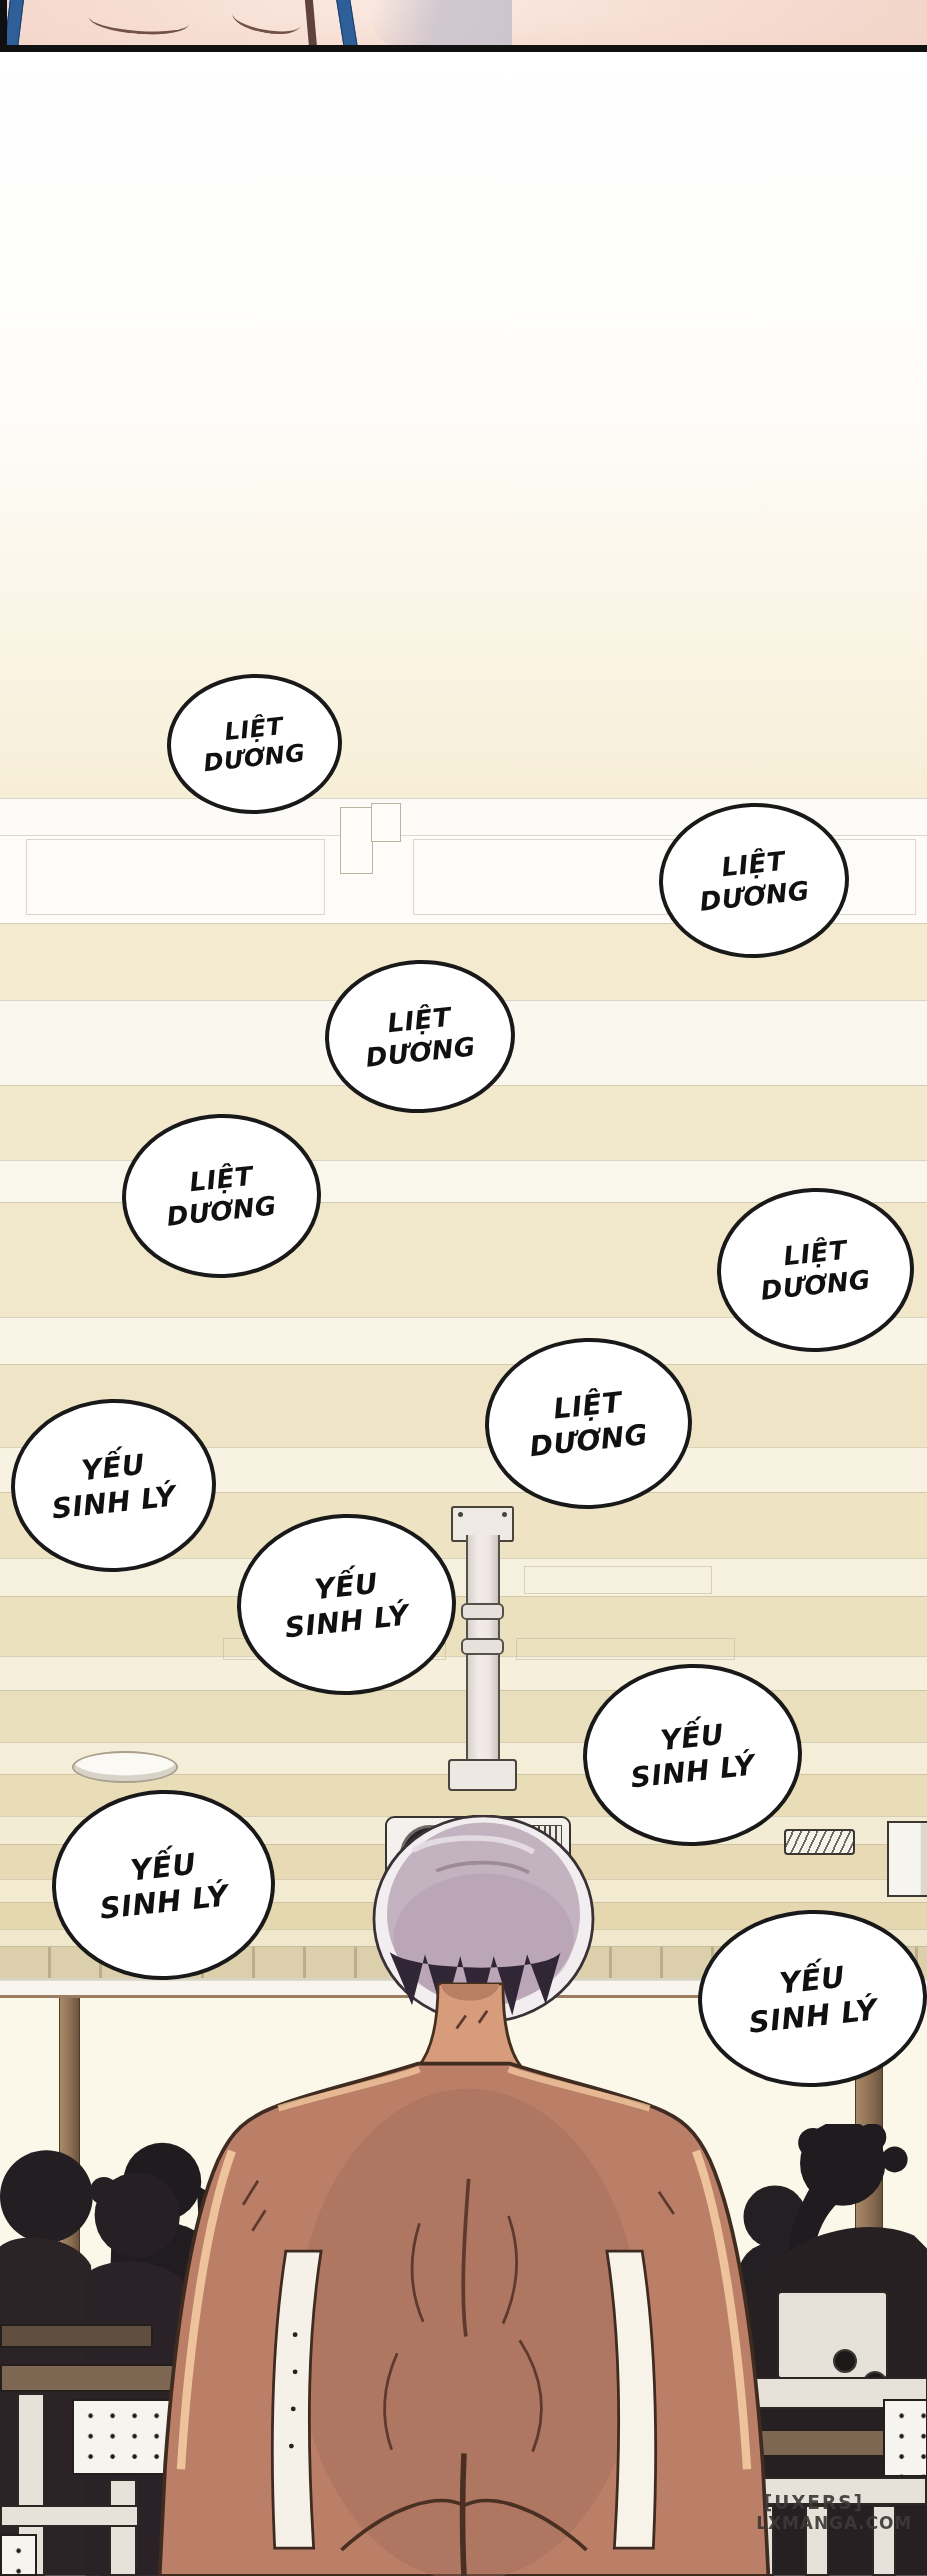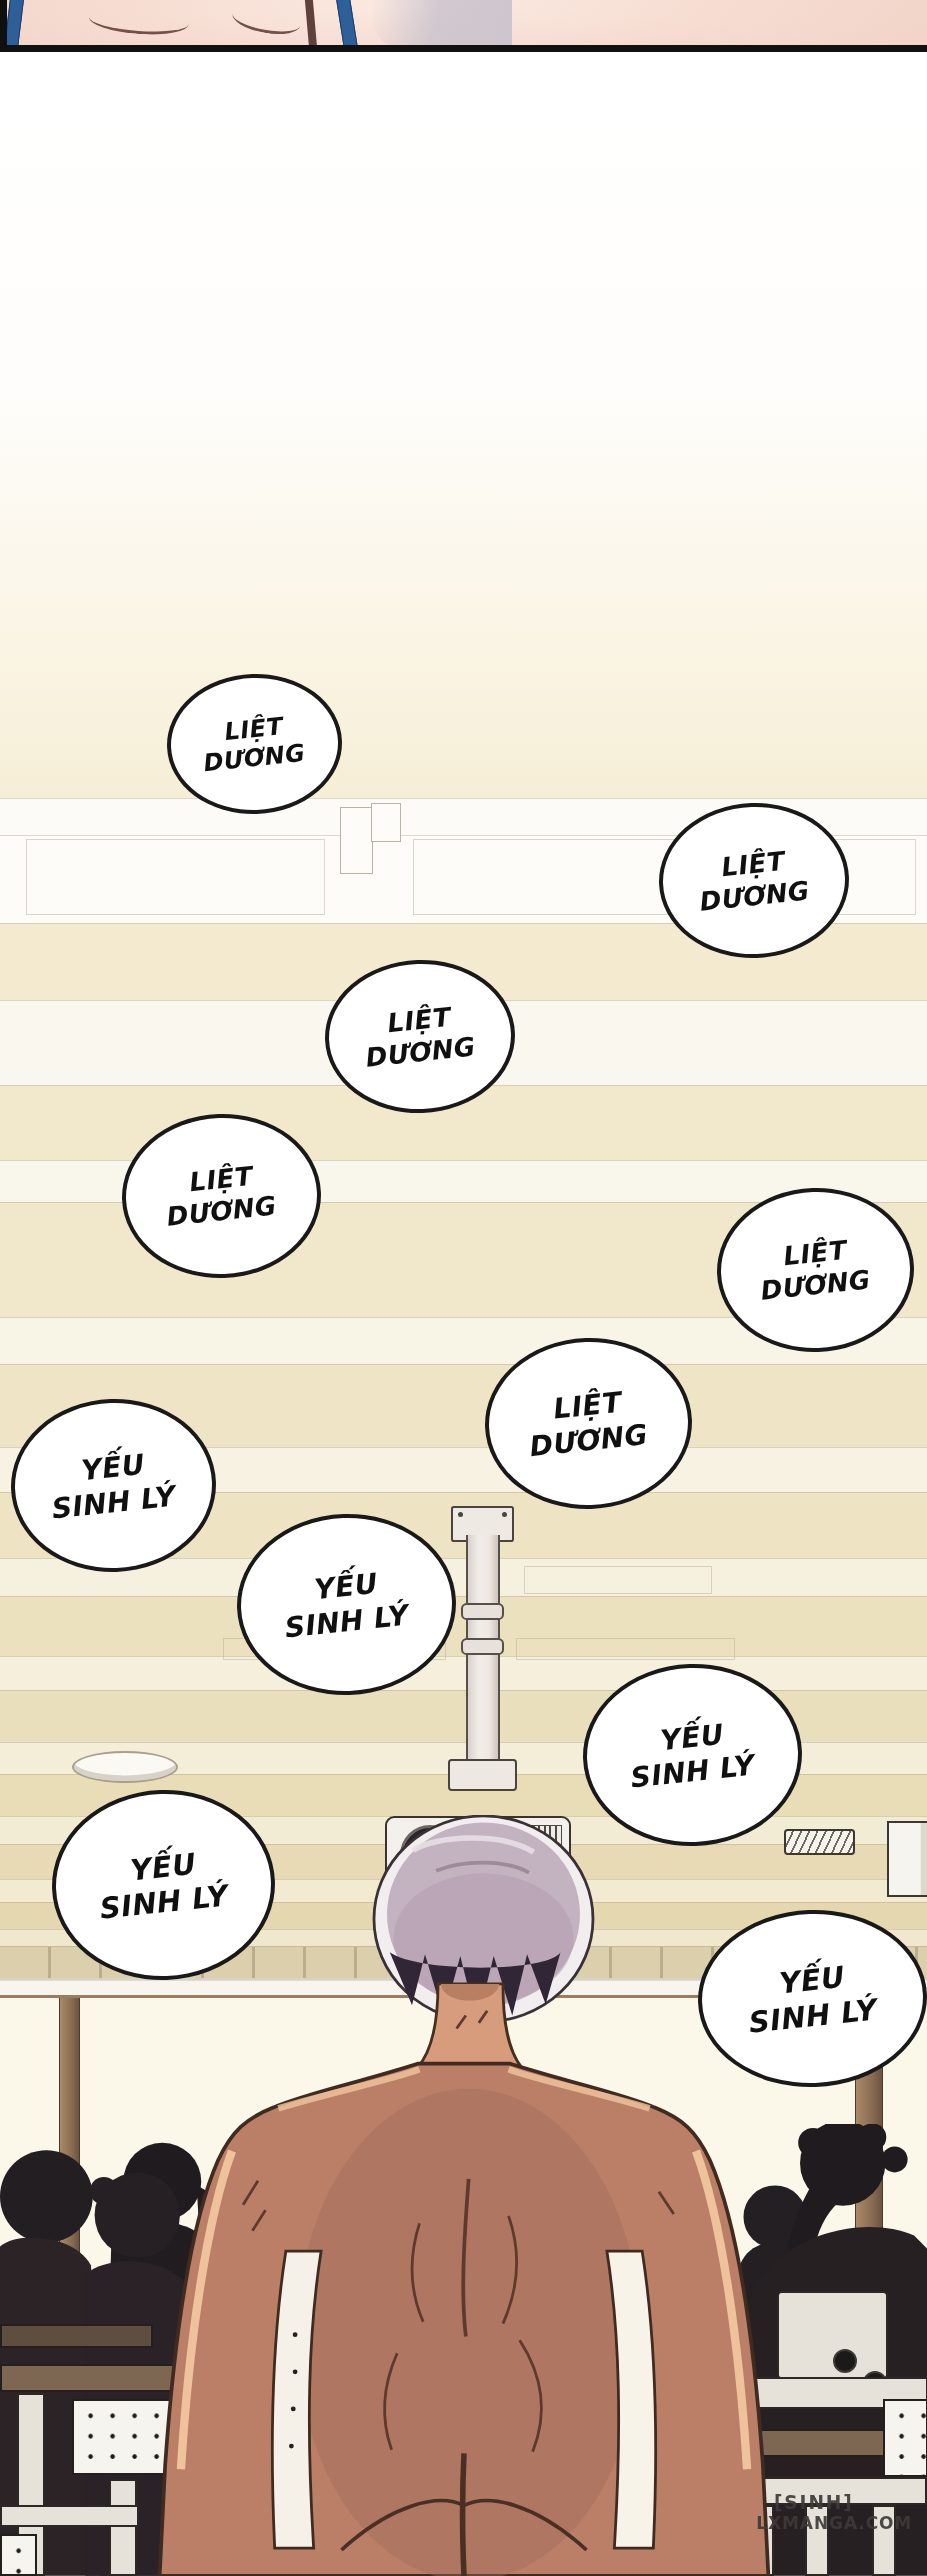--- a/index.html
+++ b/index.html
@@ -297,18 +297,18 @@
   <div class="bubble fs32" style="left:52px;top:1790px;width:215px;height:182px;">
     <span>YẾU</span>
     <span>SINH LÝ</span>
   </div>
   <div class="bubble fs32" style="left:698px;top:1910px;width:221px;height:169px;">
     <span>YẾU</span>
     <span>SINH LÝ</span>
   </div>
 
   <div id="watermark">
-    <div class="w1">[SINH]</div>
+    <div class="w1">[UXERS]</div>
     <div class="w2">LXMANGA.COM</div>
   </div>
 
 </div>
 
 
 </body></html>

